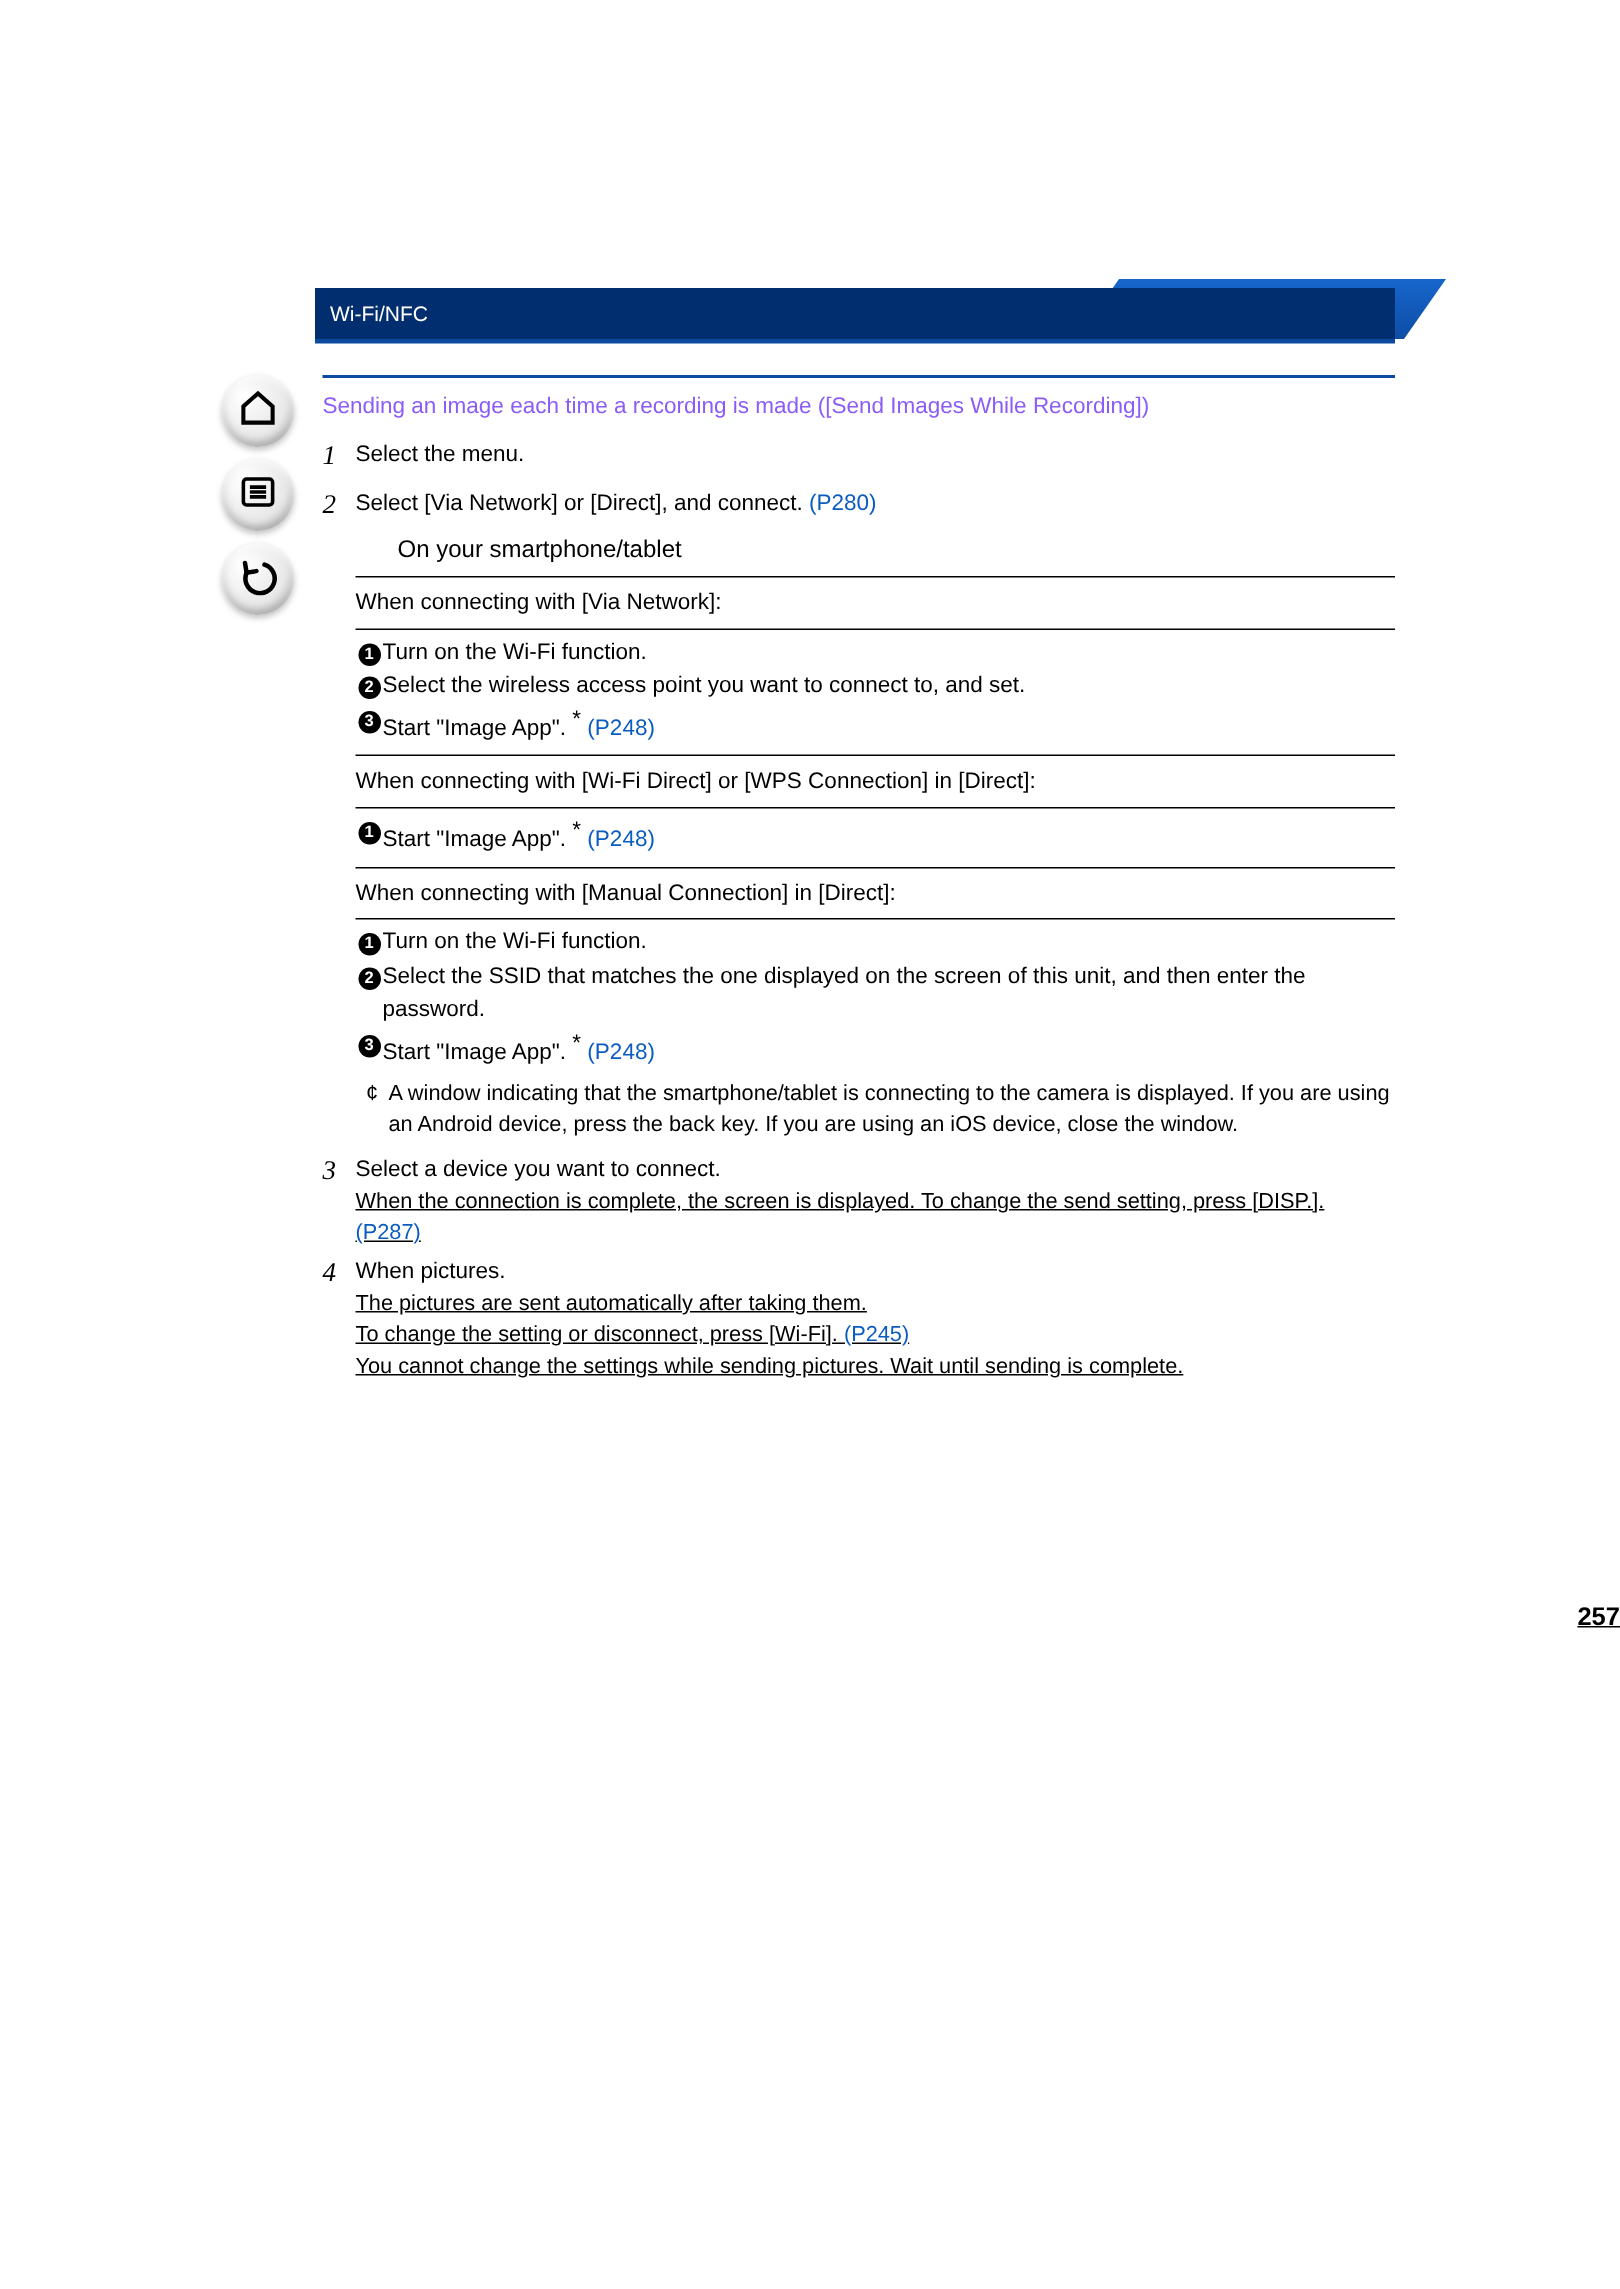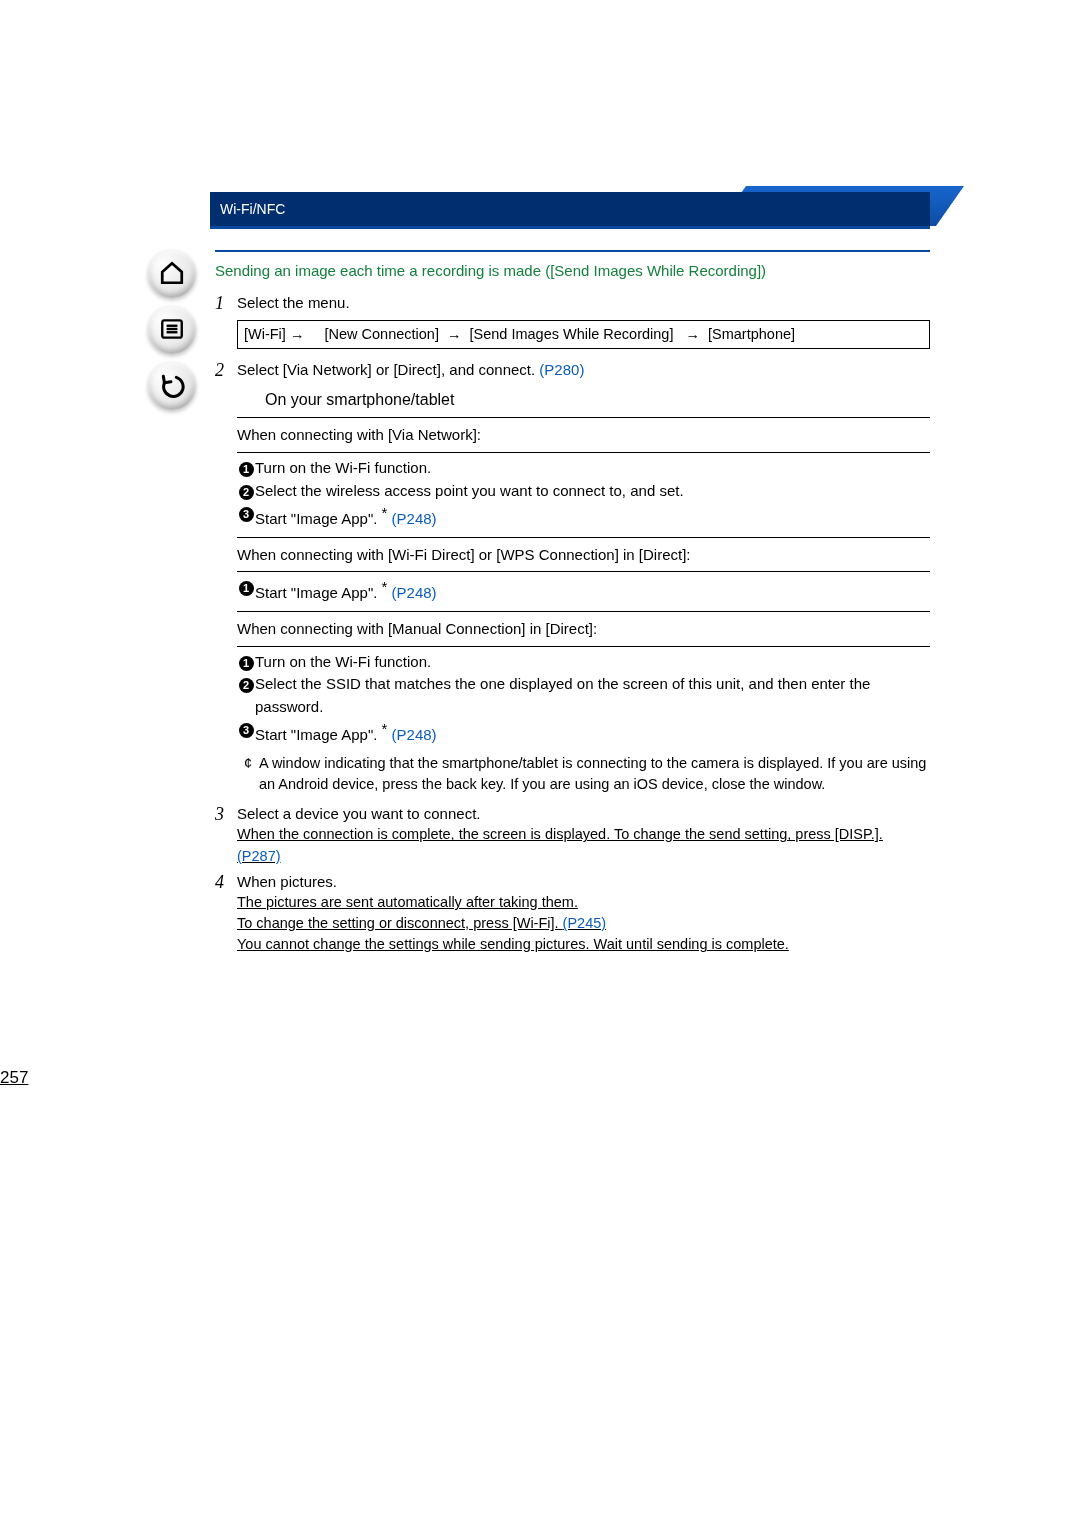--- a/index.html
+++ b/index.html
@@ -72,21 +72,21 @@
     position: absolute;
     left: 215px;
     top: 250px;
     width: 715px;
   }
   .top-rule {
     border-top: 2px solid #0a4aa0;
     margin-bottom: 8px;
   }
   .section-title {
-    color: #15803d;
+    color: #8b5cf6;
     font-size: 15px;
     line-height: 1.45;
     margin-bottom: 10px;
   }
   .step-row {
     display: flex;
     align-items: flex-start;
     margin-top: 6px;
   }
   .step-num {
@@ -164,23 +164,24 @@
   }
   .sub-note {
     font-size: 14.5px;
     line-height: 1.45;
     text-decoration: underline;
   }
   .page-number {
     position: absolute;
     left: 0;
     width: 1080px;
-    text-align: left;
+    text-align: right;
     top: 1068px;
     font-size: 17px;
+    font-weight: bold;
   }
   .page-number span {
     text-decoration: underline;
   }
   .device-heading {
     font-size: 16px;
     margin-top: 8px;
     margin-left: 28px;
   }
   .quote-mark {
@@ -227,26 +228,20 @@
   </div>
 
   <div class="content">
     <div class="top-rule"></div>
     <div class="section-title">Sending an image each time a recording is made ([Send Images While Recording])</div>
 
     <div class="step-row">
       <div class="step-num">1</div>
       <div class="step-body">
         <span>Select the menu.</span>
-        <div class="menu-box" style="display:block;">
-          <span>[Wi-Fi]</span><span class="arrow">→</span>&nbsp;&nbsp;&nbsp;
-          <span>[New Connection]</span>&nbsp;<span class="arrow">→</span>
-          <span>[Send Images While Recording]</span>&nbsp;&nbsp;<span class="arrow">→</span>
-          <span>[Smartphone]</span>
-        </div>
       </div>
     </div>
 
     <div class="step-row" style="margin-top:10px;">
       <div class="step-num">2</div>
       <div class="step-body">
         <span>Select [Via Network] or [Direct], and connect. </span><span class="link">(P280)</span>
 
         <div class="device-heading">On your smartphone/tablet</div>
 

